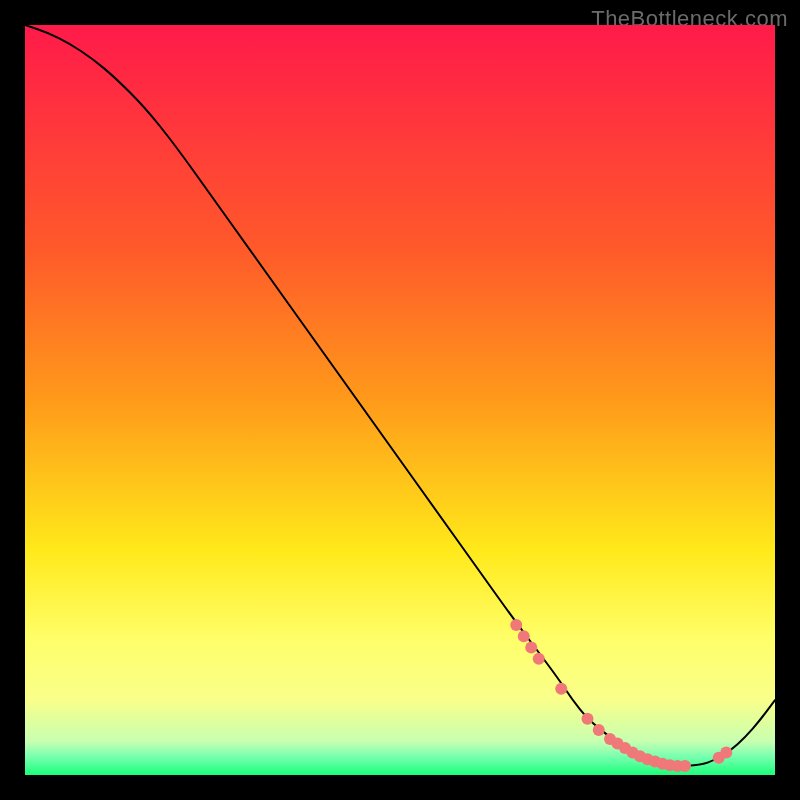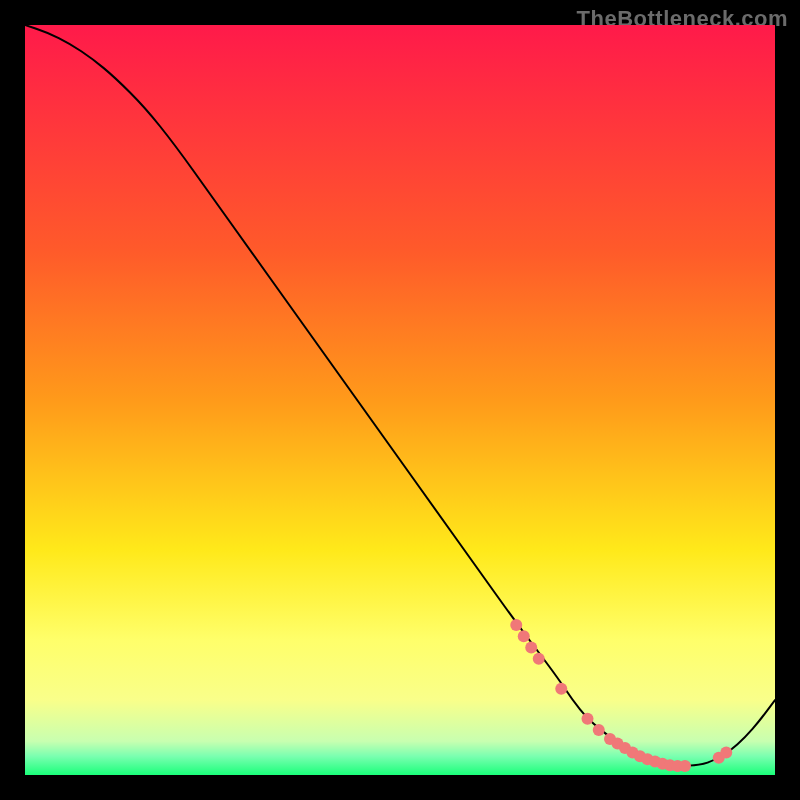--- a/index.html
+++ b/index.html
@@ -16,21 +16,21 @@
     width: 800px;
     height: 800px;
     background: #000;
   }
   .watermark {
     position: absolute;
     top: 6px;
     right: 12px;
     color: #6b6b6b;
     font-size: 22px;
-    font-weight: 700;
+    font-weight: 400;
     letter-spacing: 0.5px;
   }
   .plot {
     position: absolute;
     left: 25px;
     top: 25px;
     width: 750px;
     height: 750px;
     overflow: hidden;
   }

